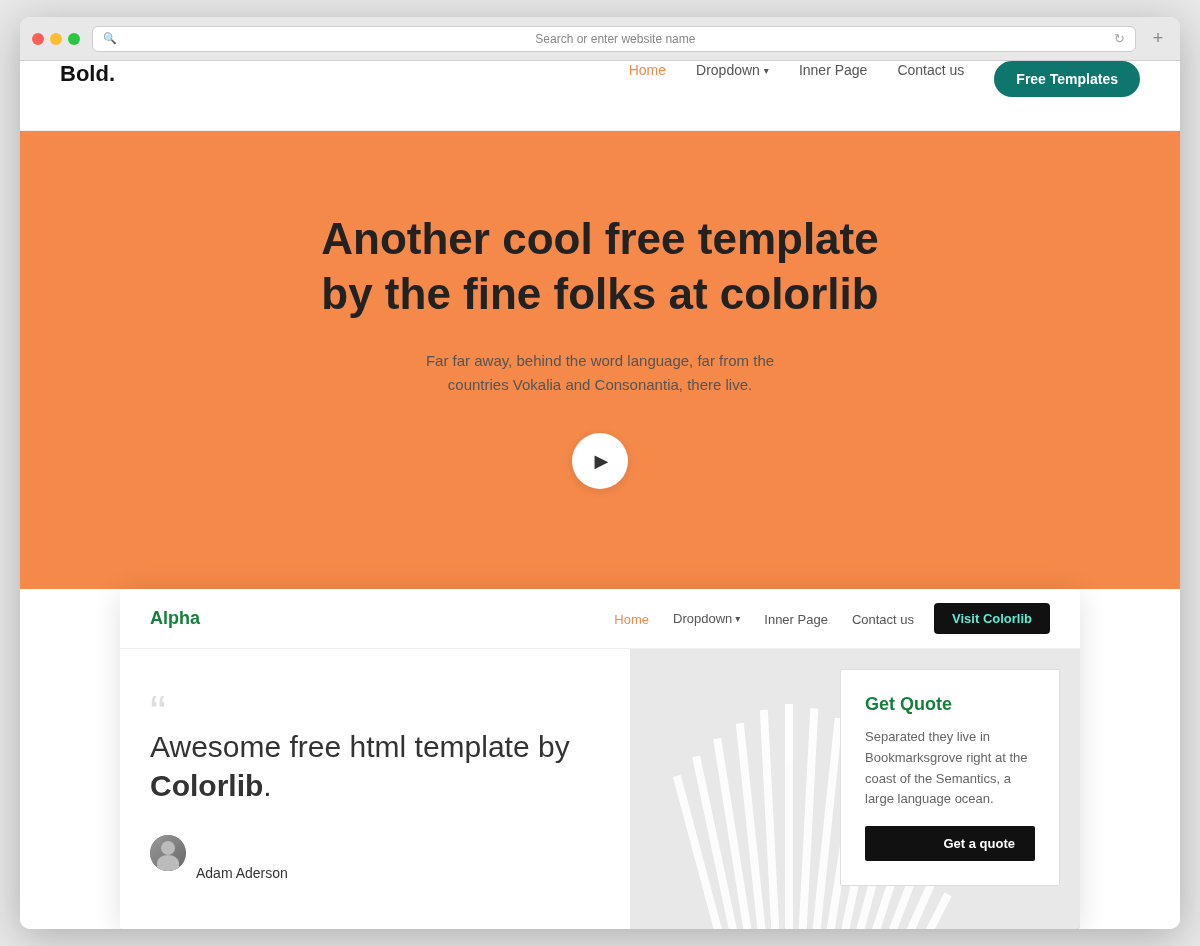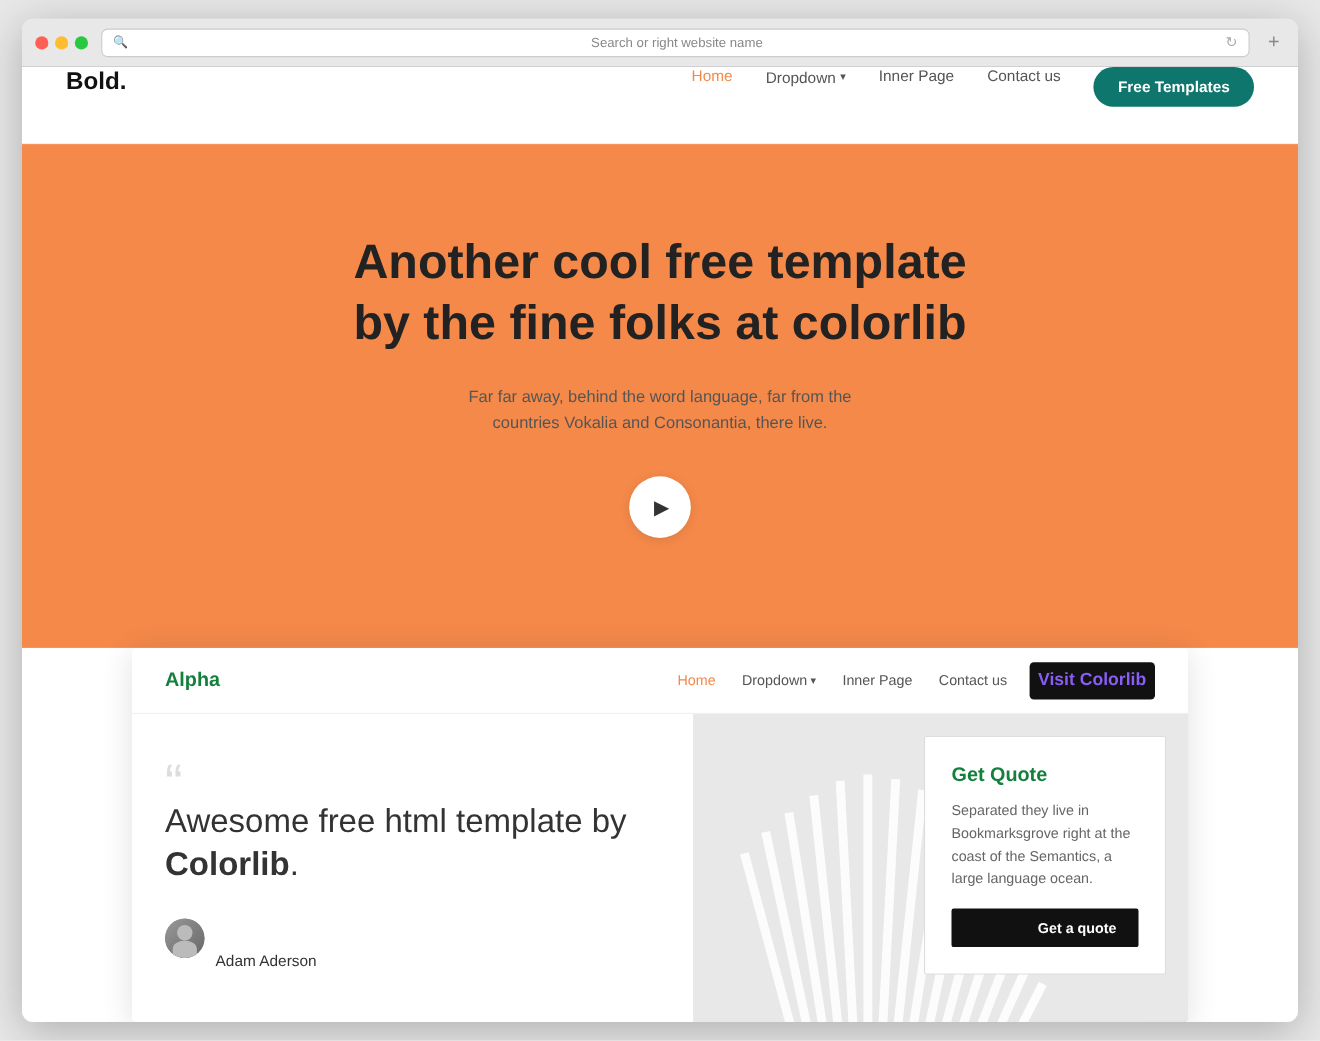--- a/index.html
+++ b/index.html
@@ -233,25 +233,25 @@
       display: flex;
       align-items: center;
       gap: 3px;
       font-size: 13px;
       color: #555;
       cursor: pointer;
     }
 
     .visit-btn {
       background: #111;
-      color: #8b5cf6;
+      color: #5eead4;
       border: none;
       border-radius: 4px;
-      padding: 8px 8px;
-      font-size: 16px;
+      padding: 8px 18px;
+      font-size: 13px;
       font-weight: 600;
       cursor: pointer;
       margin-left: 20px;
     }
 
     
     .inner-hero {
       display: flex;
       min-height: 280px;
       position: relative;
@@ -412,21 +412,21 @@
 <div class="browser-window">
 
   <div class="browser-toolbar">
     <div class="browser-dots">
       <div class="dot dot-red"></div>
       <div class="dot dot-yellow"></div>
       <div class="dot dot-green"></div>
     </div>
     <div class="browser-address-bar">
       <span class="search-icon-small">🔍</span>
-      <span class="address-bar-text">Search or right website name</span>
+      <span class="address-bar-text">Search or enter website name</span>
       <span class="refresh-btn">↻</span>
     </div>
     <div class="new-tab-btn">+</div>
   </div>
 
   <div class="website-content">
 
     <nav class="top-nav">
       <div class="logo">
         <span>Bold</span><span class="logo-dot">.</span>

